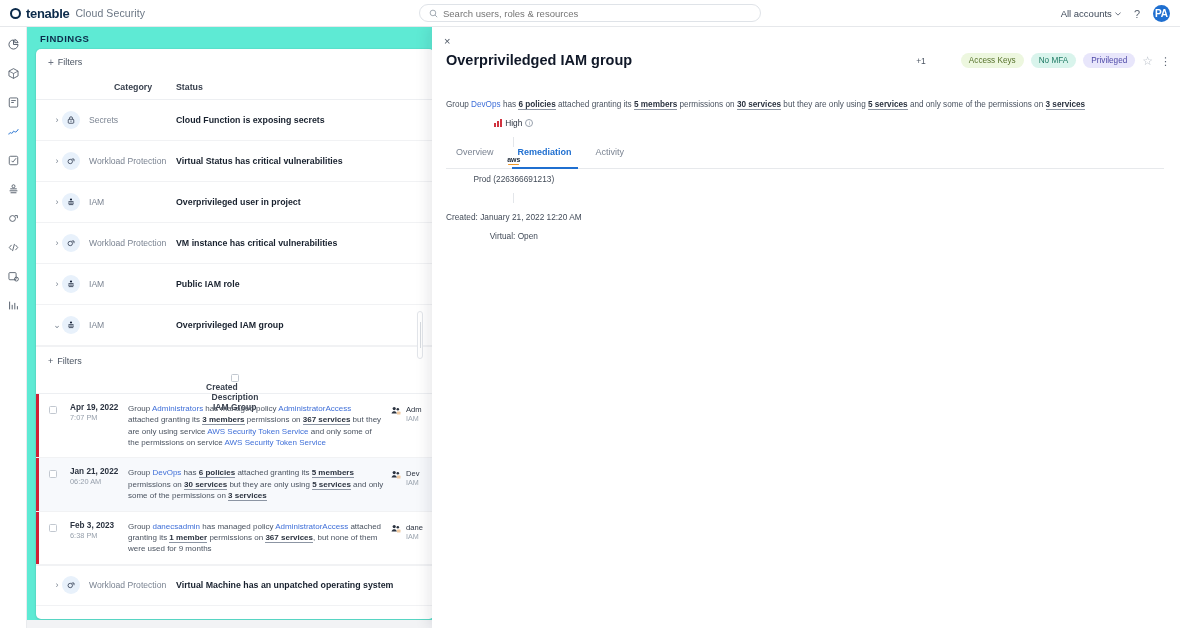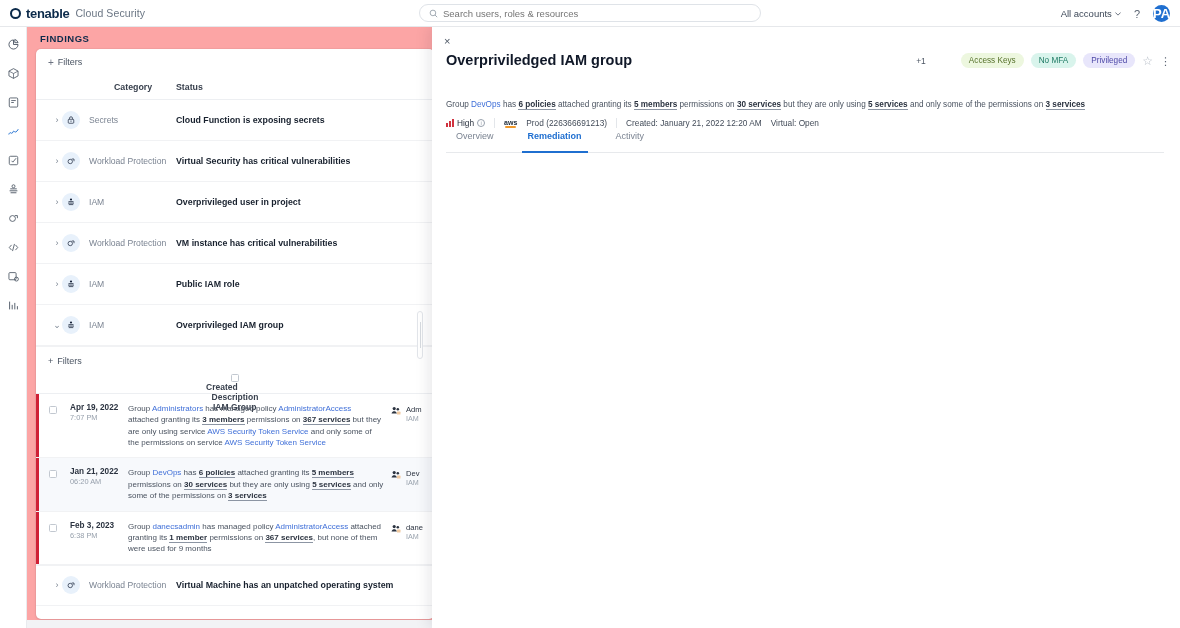--- a/index.html
+++ b/index.html
@@ -3,21 +3,21 @@
 <meta charset="utf-8">
 <style>
   * { box-sizing: border-box; margin: 0; padding: 0; }
   html, body {
     width: 1180px; height: 628px;
     font-family: "Liberation Sans", sans-serif;
     background: #f4f5f7;
     overflow: hidden;
     color: #1f2937;
   }
-  #app { position: relative; width: 1180px; height: 628px; background: #fca5a5; }
+  #app { position: relative; width: 1180px; height: 628px; background: #5eead4; }
 
   
   .topbar {
     position: absolute; top: 0; left: 0; width: 1180px; height: 27px;
     background: #ffffff; border-bottom: 1px solid #e6e8eb;
     display: flex; align-items: center; z-index: 30;
   }
   .brand { display: flex; align-items: center; gap: 5px; padding-left: 10px; }
   .brand-ring {
     width: 11px; height: 11px; border: 2px solid #0b2a4a; border-radius: 50%;
@@ -37,21 +37,21 @@
     background: transparent; width: 100%; font-family: "Liberation Sans", sans-serif;
   }
   .topright {
     position: absolute; right: 10px; top: 0; height: 27px;
     display: flex; align-items: center; gap: 13px;
   }
   .acct { font-size: 9.5px; color: #3d4858; display: flex; align-items: center; gap: 3px; cursor: pointer; }
   .qmark { font-size: 11px; color: #5a6472; cursor: pointer; }
   .avatar {
     width: 17px; height: 17px; border-radius: 50%; background: #1f6fd0;
-    color: #fff; font-size: 13px; font-weight: 700;
+    color: #fff; font-size: 10px; font-weight: 700;
     display: flex; align-items: center; justify-content: center; cursor: pointer;
   }
 
   
   .rail {
     position: absolute; left: 0; top: 27px; width: 27px; height: 601px;
     background: #fff; border-right: 1px solid #e9ebee;
     display: flex; flex-direction: column; align-items: center;
     padding-top: 9px; gap: 13px; z-index: 25;
   }
@@ -170,42 +170,42 @@
 
   .drawer-desc {
     position: absolute; left: 14px; top: 73px; right: 16px;
     font-size: 8.2px; color: #4a5360; line-height: 1.3;
   }
   .drawer-desc a { color: #3f6fd8; text-decoration: none; }
   .drawer-desc b { color: #2b3340; font-weight: 700; border-bottom: 1px solid #8c95a3; }
 
   .metarow {
     position: absolute; left: 14px; top: 91px; display: flex; align-items: center; gap: 9px;
-    font-size: 8.3px; color: #424b58;
+    font-size: 8.3px; color: #424b58; flex-direction: column;
   }
   .sev { display: flex; align-items: center; gap: 3px; color: #2b3340; }
   .bars { display: flex; align-items: flex-end; gap: 1px; height: 8px; }
   .bars i { display: block; width: 2px; background: #d0323f; }
   .bars i:nth-child(1) { height: 4px; }
   .bars i:nth-child(2) { height: 6px; }
   .bars i:nth-child(3) { height: 8px; }
   .info-c {
     width: 8px; height: 8px; border: 1px solid #98a1ad; border-radius: 50%;
     font-size: 6px; color: #98a1ad; display: flex; align-items: center; justify-content: center;
   }
   .sep { width: 1px; height: 10px; background: #e3e6ea; }
   .aws { font-size: 7px; font-weight: 700; color: #222f3e; position: relative; padding-bottom: 2px; }
   .aws::after {
     content: ""; position: absolute; left: 1px; right: 1px; bottom: 0; height: 1.5px;
     background: #f0982a; border-radius: 1px;
   }
 
   .tabs {
-    position: absolute; left: 14px; top: 104px; right: 16px; height: 22px;
-    border-bottom: 1px solid #e7e9ec; display: flex; gap: 34px; padding-left: 10px;
+    position: absolute; left: 14px; top: 120px; right: 16px; height: 22px;
+    border-bottom: 1px solid #e7e9ec; display: flex; gap: 24px; padding-left: 10px;
   }
   .tab {
     font-size: 9px; color: #7b8492; cursor: pointer; padding-bottom: 6px; position: relative;
   }
   .tab.active { color: #1f6fd0; font-weight: 700; }
   .tab.active::after {
     content: ""; position: absolute; left: -6px; right: -6px; bottom: -1px; height: 2px; background: #1f6fd0;
   }
 
   .rem-title {
@@ -368,21 +368,21 @@
       <div class="chev">›</div>
       <div class="cat-cell">
         <span class="cat-icon">
           <svg width="10" height="10" viewBox="0 0 20 20">
               <circle cx="8.5" cy="11" r="4.4" fill="none" stroke="#17233a" stroke-width="1.4"></circle>
               <path d="M11.5 6h4.5v4.5" fill="none" stroke="#17233a" stroke-width="1.4"></path>
             </svg>
         </span>
         <span class="cat-label">Workload Protection</span>
       </div>
-      <div class="pol-cell">Virtual Security has critical vulnerabilities</div>
+      <div class="pol-cell">Virtual Status has critical vulnerabilities</div>
     </div>
 
     <div class="frow">
       <div class="chev">›</div>
       <div class="cat-cell">
         <span class="cat-icon">
           <svg width="10" height="10" viewBox="0 0 20 20">
               <circle cx="10" cy="5" r="2.2" fill="#17233a"></circle>
               <path d="M5 9.2h10M4 12.2h12M5.5 15.2h9" stroke="#17233a" stroke-width="1.5"></path>
             </svg>

